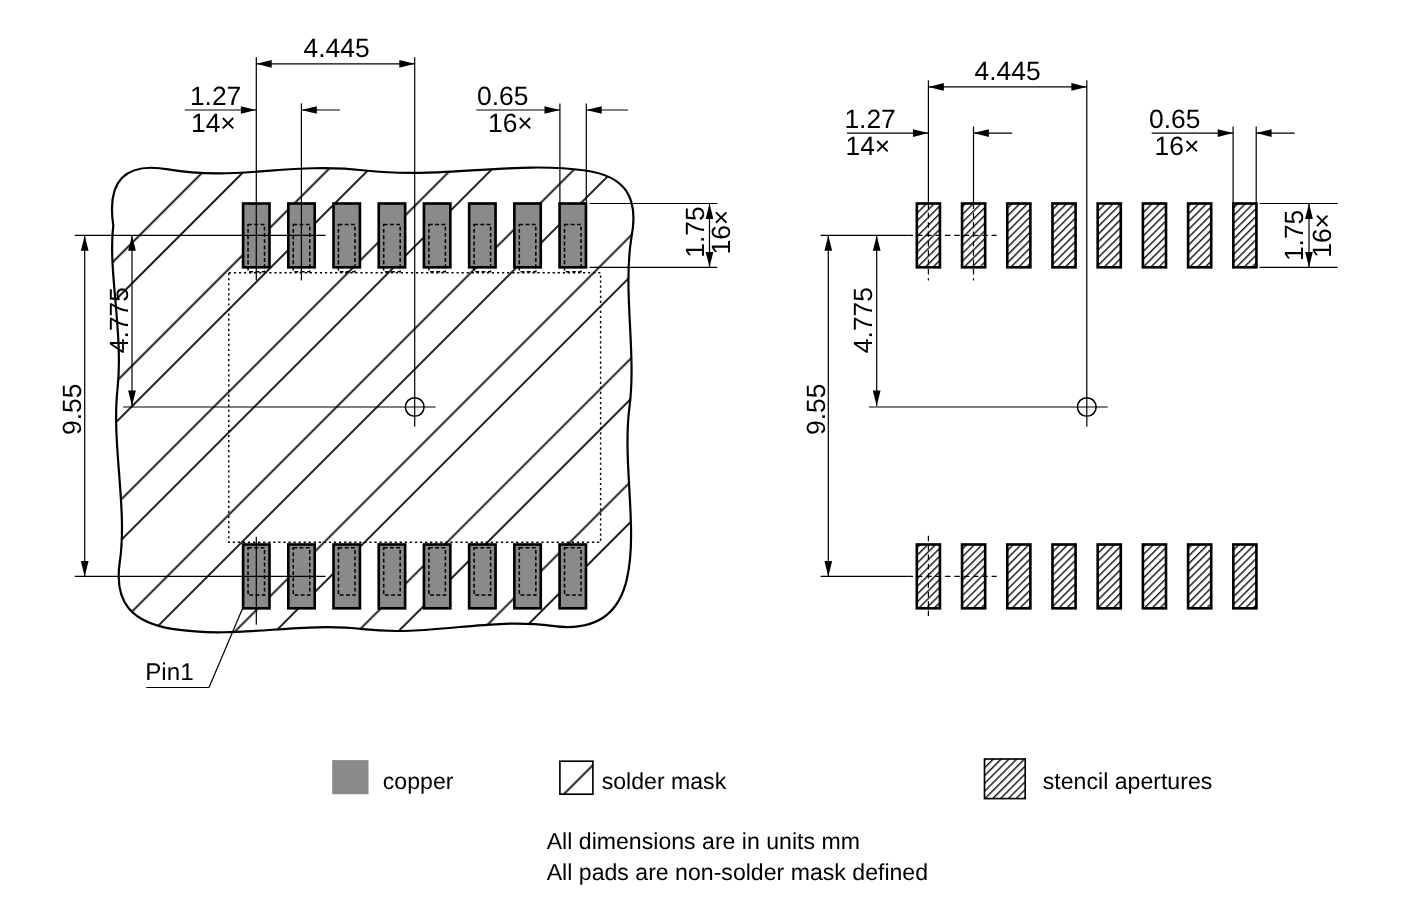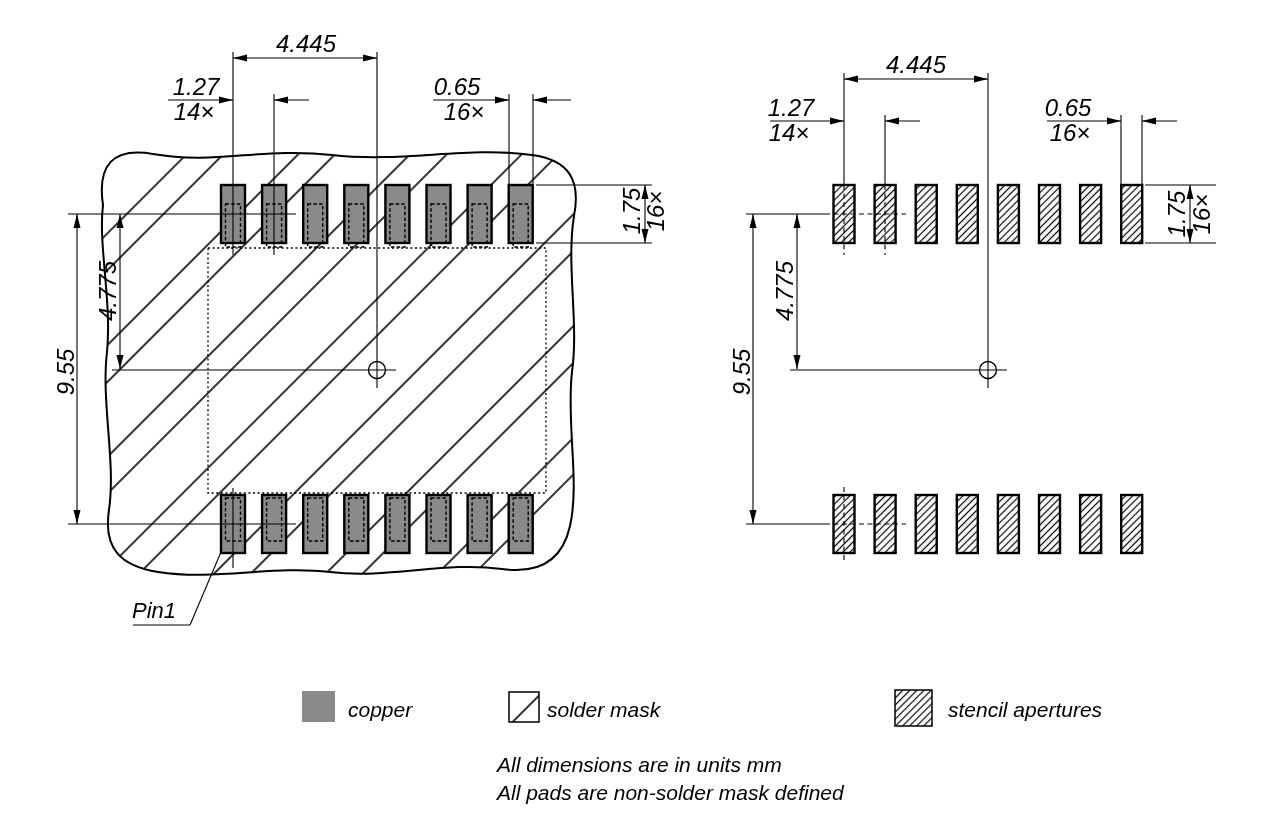--- a/index.html
+++ b/index.html
@@ -1,17 +1,17 @@
 <!DOCTYPE html>
 <html><head>
 <meta charset="utf-8">
 <style>
   html,body{margin:0;padding:0;background:#ffffff;}
   .stage{width:1280px;height:833px;background:#ffffff;position:relative;overflow:hidden;
-         font-family:"Liberation Sans",sans-serif;font-style:italic;}
+         font-family:"Liberation Sans",sans-serif;}
   svg{display:block;}
   .thin{stroke:#000;stroke-width:1.1;fill:none;}
   .dash-c{stroke:#000;stroke-width:1.1;fill:none;stroke-dasharray:5 3.5;}
   .board-fill{fill:#ffffff;}
   .board-hatch{fill:url(#maskHatch);}
   .board-edge{fill:none;stroke:#000;stroke-width:2;}
   .body-outline{fill:none;stroke:#000;stroke-width:1.3;stroke-dasharray:2 2.6;}
   .copper-pad{stroke:#000;stroke-width:2.4;}
   .lead-outline{fill:none;stroke:#000;stroke-width:1.4;stroke-dasharray:3.5 2.2;}
   .stencil-pad{fill:url(#stencilHatch);stroke:#000;stroke-width:2.4;}

